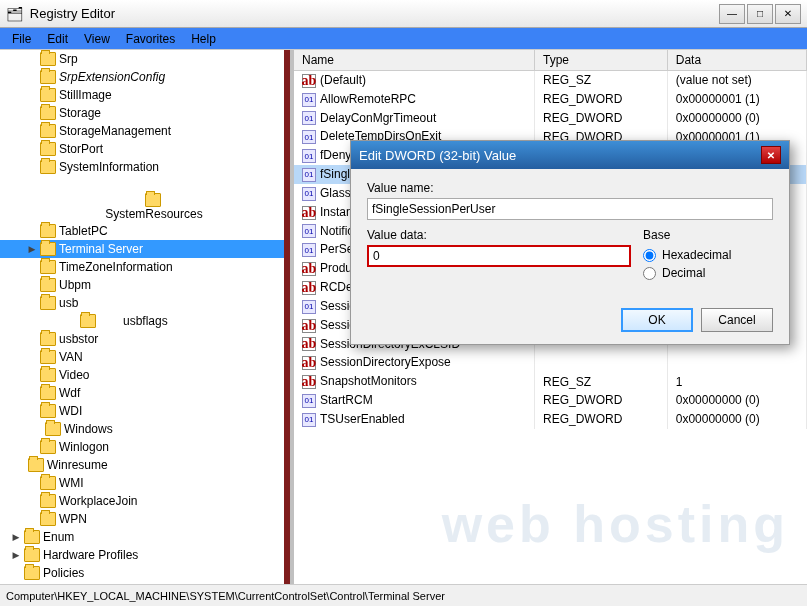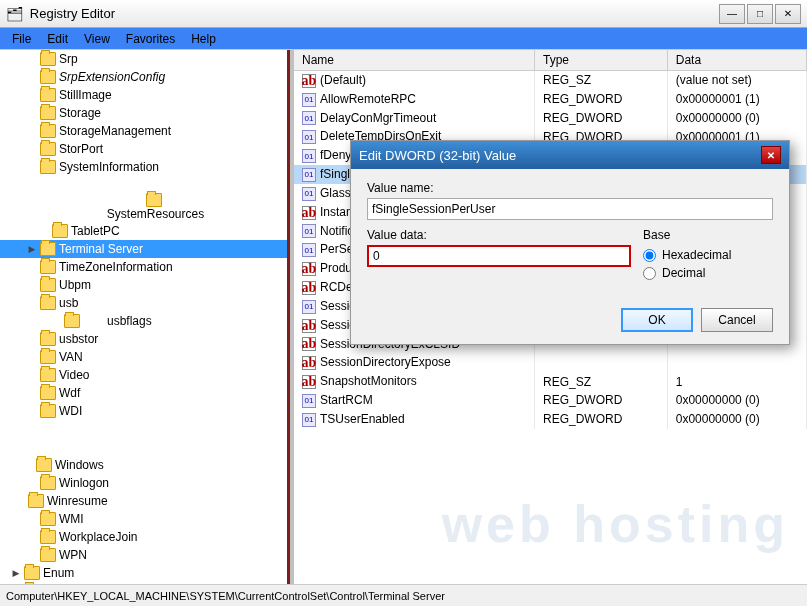--- a/index.html
+++ b/index.html
@@ -48,21 +48,21 @@
     .main-content {
       display: flex;
       height: calc(606px - 50px - 22px);
       background: #fff;
     }
 
     
     .tree-pane {
       width: 290px;
       min-width: 290px;
-      border-right: 3px solid #7f1d1d;
+      border-right: 6px solid #7f1d1d;
       overflow-y: auto;
       overflow-x: auto;
       background: #fff;
       font-size: 12px;
     }
     .tree-item {
       display: flex;
       align-items: center;
       padding: 1px 0;
       cursor: pointer;
@@ -332,21 +332,21 @@
       <div class="tree-item" style="padding-left: 24px;">
         <span class="tree-expand"> </span>
         <span class="tree-folder-icon"></span>
         <span class="tree-label">SystemInformation</span>
       </div>
       <div class="tree-item" style="padding-left: 24px; flex-direction: column;">
         <span class="tree-expand"> </span>
         <span class="tree-folder-icon"></span>
         <span class="tree-label">SystemResources</span>
       </div>
-      <div class="tree-item" style="padding-left: 36px; text-align: center;">
+      <div class="tree-item" style="padding-left: 24px; text-align: center;">
         <span class="tree-expand"> </span>
         <span class="tree-folder-icon"></span>
         <span class="tree-label">TabletPC</span>
       </div>
       <div class="tree-item selected" style="padding-left: 24px;">
         <span class="tree-expand">▶</span>
         <span class="tree-folder-icon"></span>
         <span class="tree-label">Terminal Server</span>
       </div>
       <div class="tree-item" style="padding-left: 24px;">
@@ -357,21 +357,21 @@
       <div class="tree-item" style="padding-left: 24px;">
         <span class="tree-expand"> </span>
         <span class="tree-folder-icon"></span>
         <span class="tree-label">Ubpm</span>
       </div>
       <div class="tree-item" style="padding-left: 24px;">
         <span class="tree-expand"> </span>
         <span class="tree-folder-icon"></span>
         <span class="tree-label">usb</span>
       </div>
-      <div class="tree-item" style="padding-left: 24px; gap: 24px;">
+      <div class="tree-item" style="padding-left: 40px; gap: 24px;">
         <span class="tree-expand"> </span>
         <span class="tree-folder-icon"></span>
         <span class="tree-label">usbflags</span>
       </div>
       <div class="tree-item" style="padding-left: 24px;">
         <span class="tree-expand"> </span>
         <span class="tree-folder-icon"></span>
         <span class="tree-label">usbstor</span>
       </div>
       <div class="tree-item" style="padding-left: 24px;">
@@ -387,21 +387,21 @@
       <div class="tree-item" style="padding-left: 24px;">
         <span class="tree-expand"> </span>
         <span class="tree-folder-icon"></span>
         <span class="tree-label">Wdf</span>
       </div>
       <div class="tree-item" style="padding-left: 24px;">
         <span class="tree-expand"> </span>
         <span class="tree-folder-icon"></span>
         <span class="tree-label">WDI</span>
       </div>
-      <div class="tree-item" style="padding-left: 20px; margin-top: 36px;">
+      <div class="tree-item" style="padding-left: 29px;">
         <span class="tree-expand"> </span>
         <span class="tree-folder-icon"></span>
         <span class="tree-label">Windows</span>
       </div>
       <div class="tree-item" style="padding-left: 24px;">
         <span class="tree-expand"> </span>
         <span class="tree-folder-icon"></span>
         <span class="tree-label">Winlogon</span>
       </div>
       <div class="tree-item" style="padding-left: 12px;">

